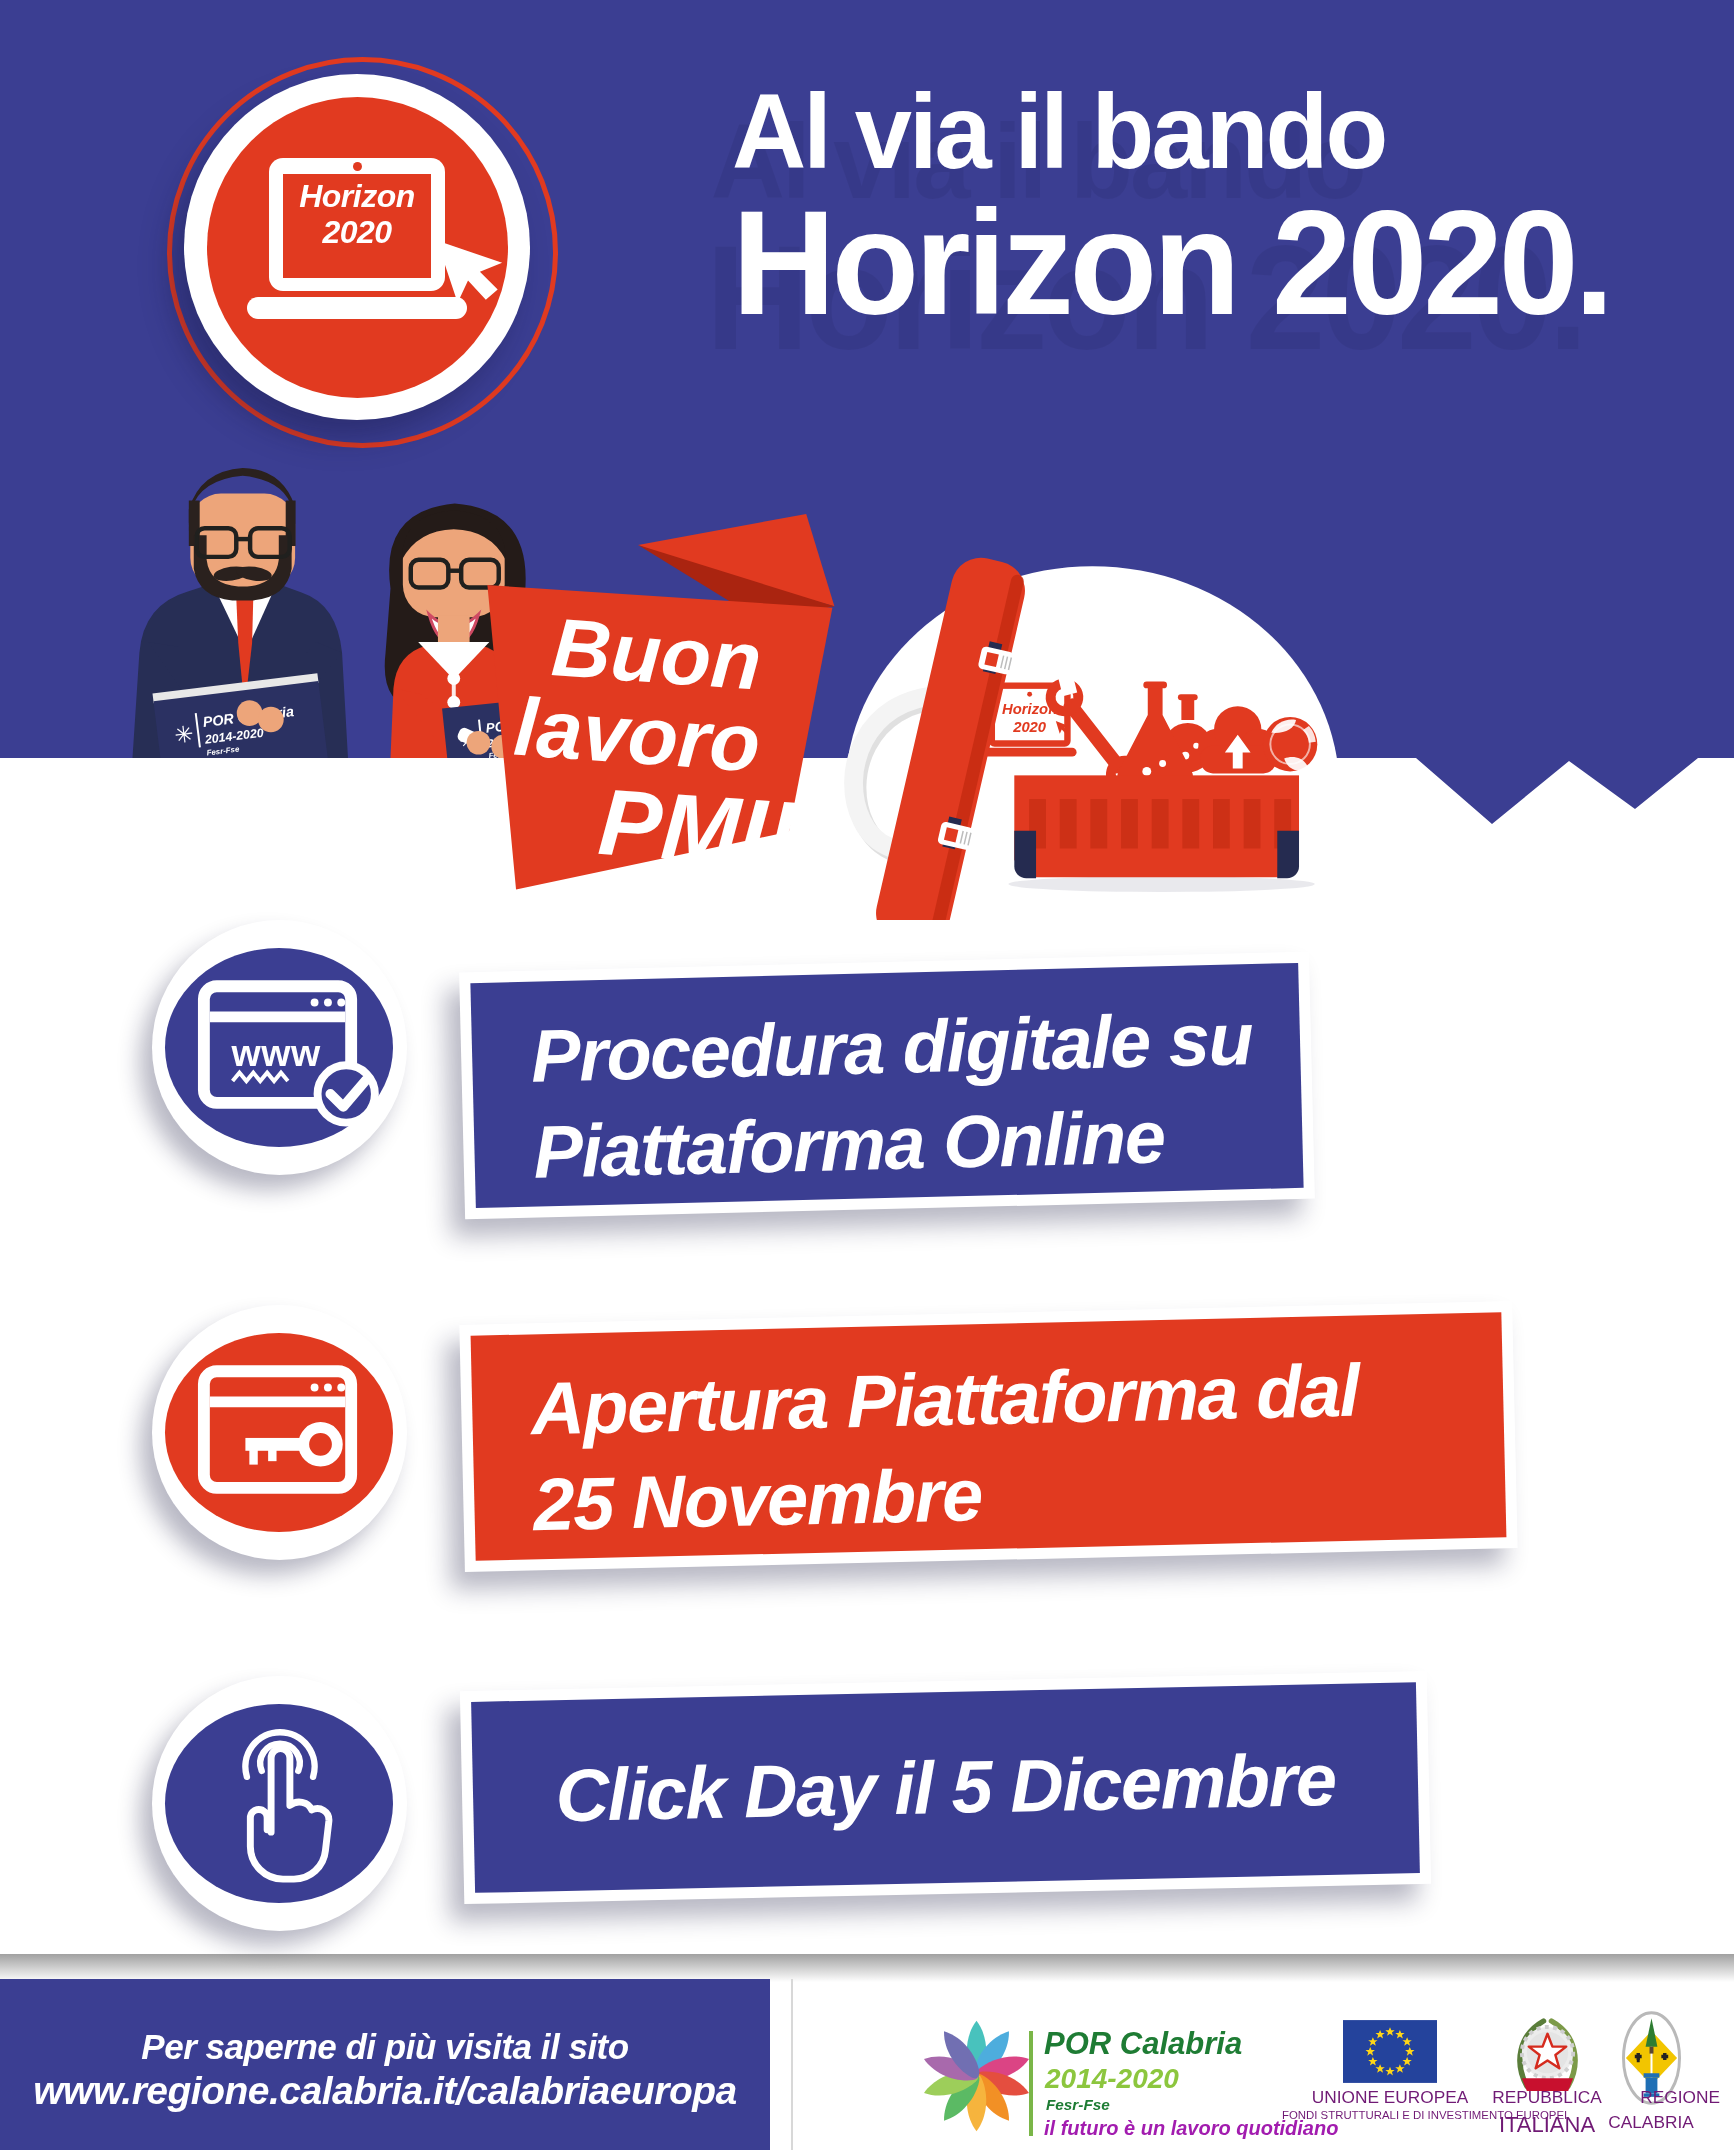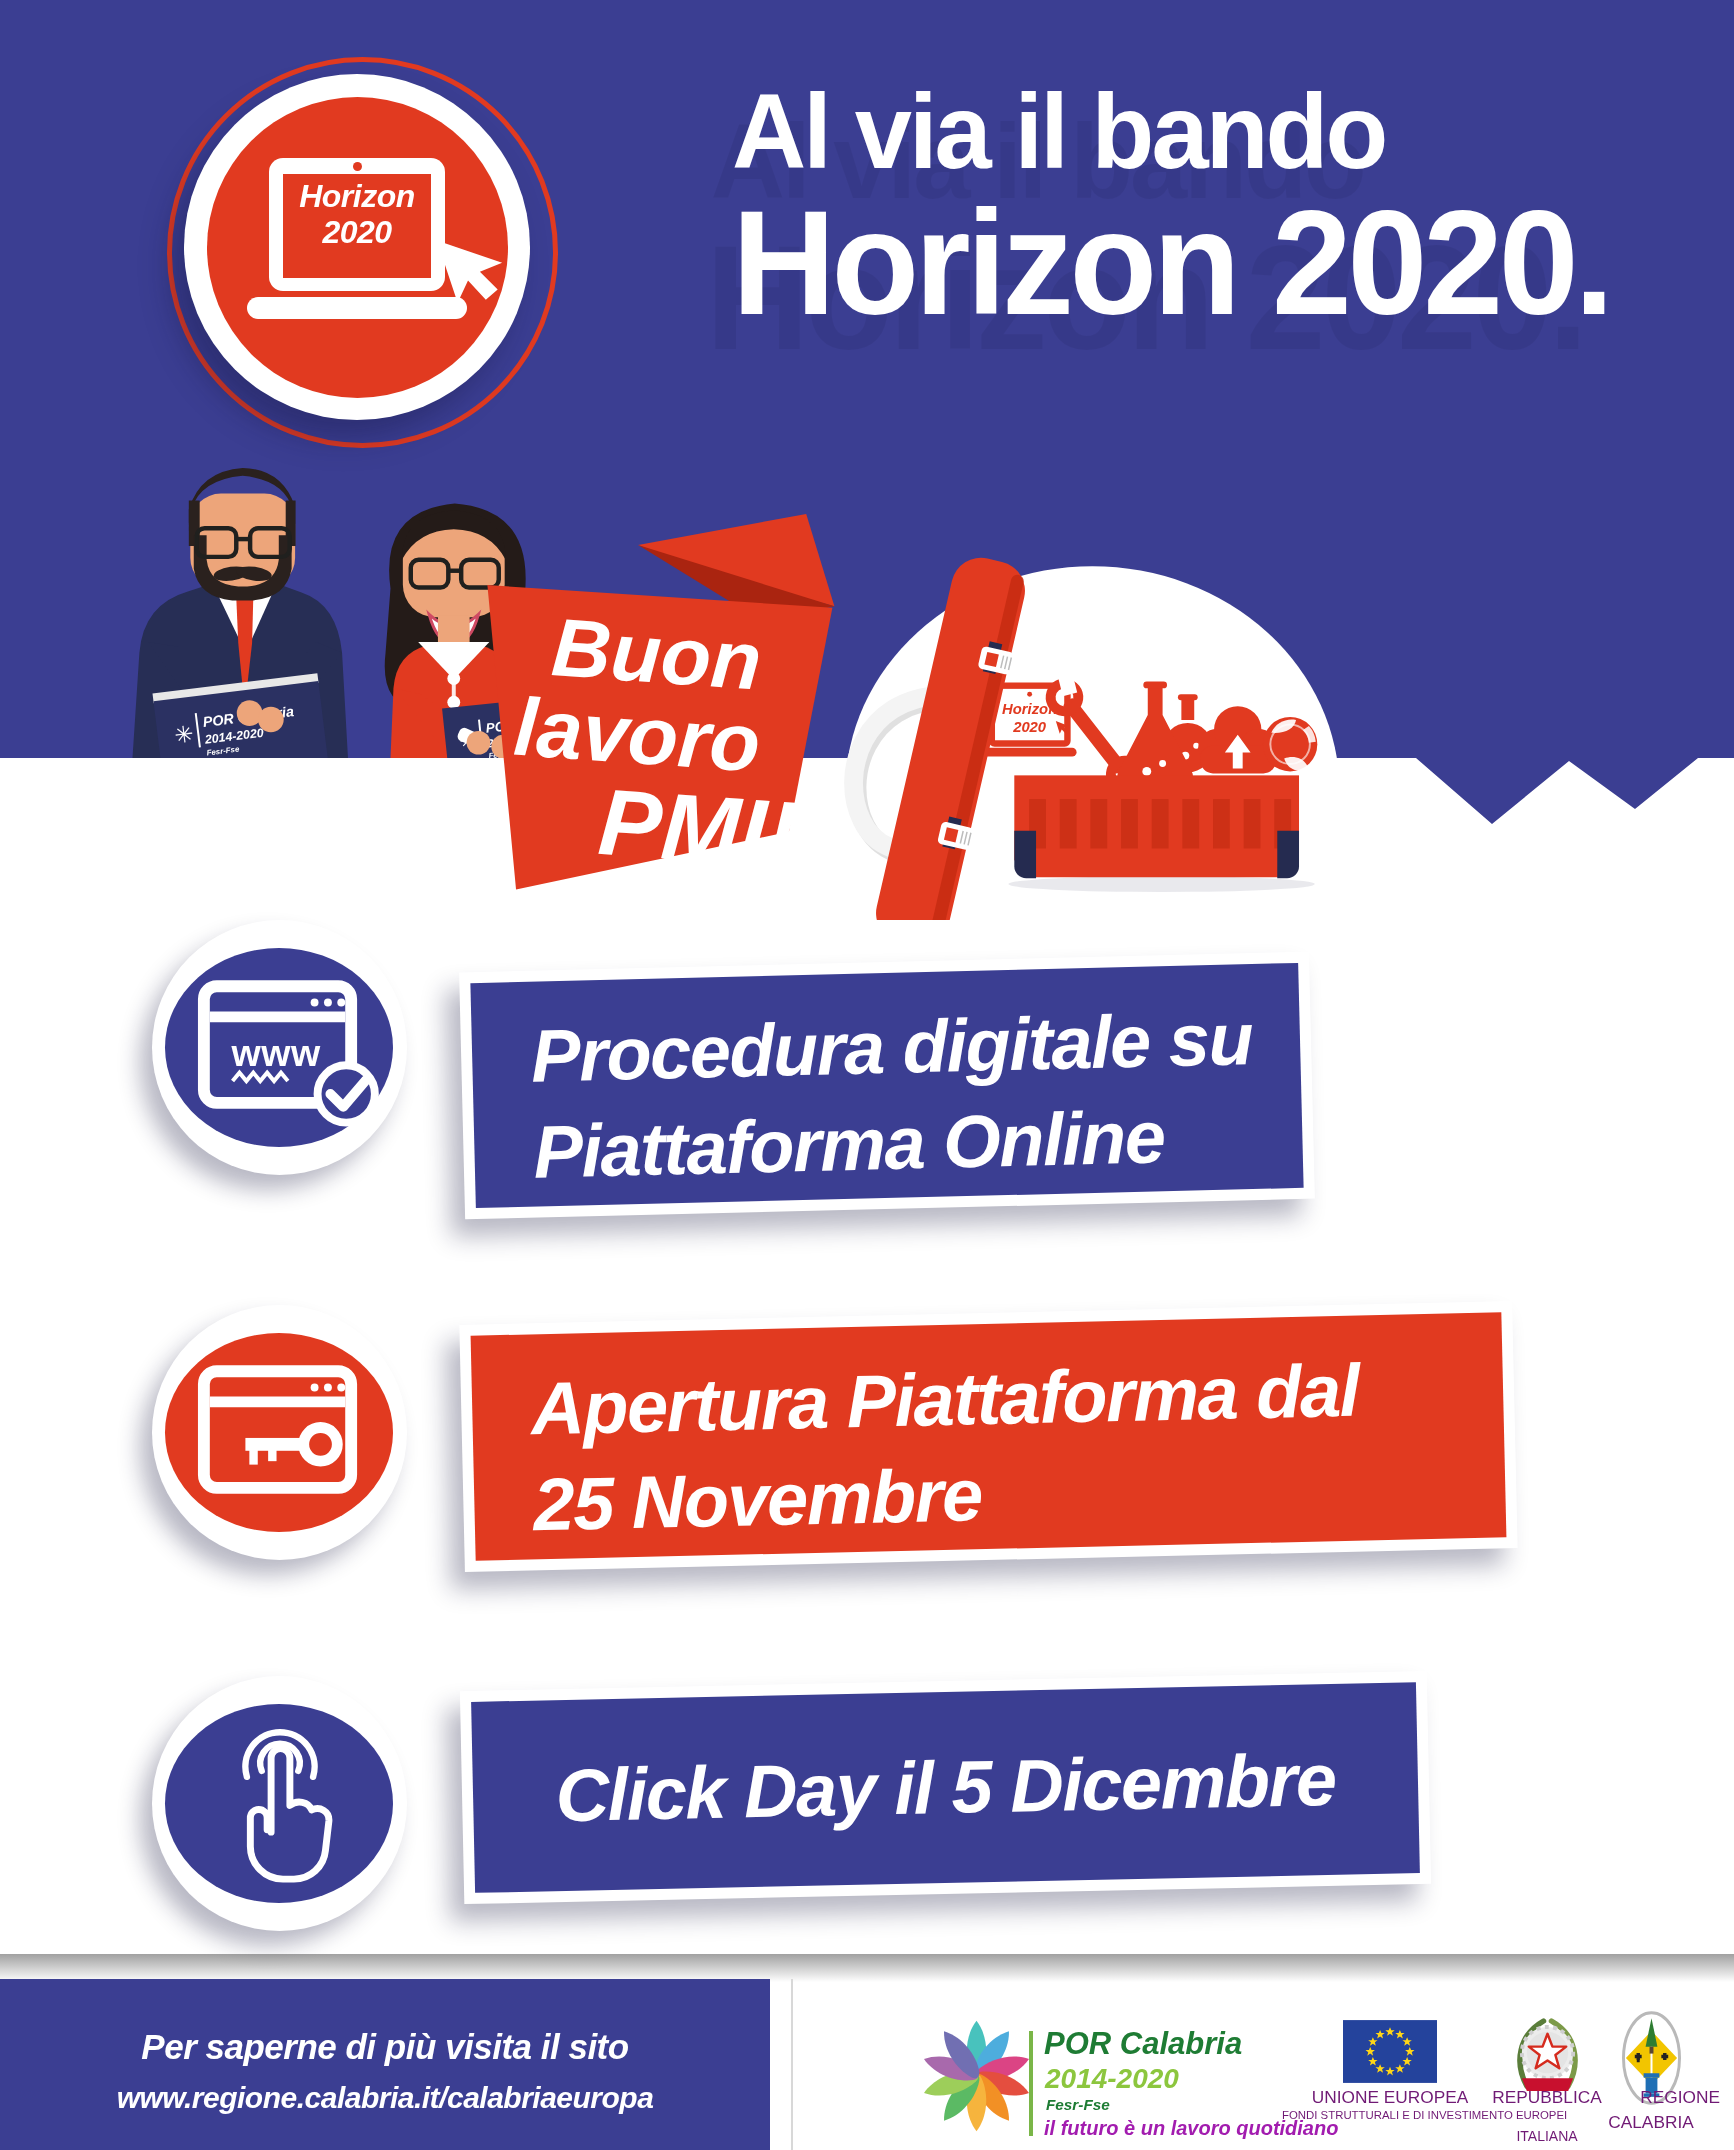--- a/index.html
+++ b/index.html
@@ -49,33 +49,33 @@
   #sticker-3{left:462px;top:1681px;width:967px;height:213px;transform:rotate(-1.2deg);}
   #sticker-3 .sticker-inner{background:#3b3e92;padding:0;display:flex;align-items:center;justify-content:center;}
   .st-line{line-height:96px;white-space:nowrap;}
 
   
   #footer-shadow{left:0;top:1954px;width:1734px;height:28px;
     background:linear-gradient(to bottom, rgba(110,110,110,.65), rgba(255,255,255,0));}
   #footer-blue{left:0;top:1979px;width:770px;height:172px;background:#3b3e92;color:#fff;
     font-style:italic;font-weight:bold;text-align:center;}
   #footer-blue .l1{margin-top:48px;font-size:35px;letter-spacing:-0.5px;}
-  #footer-blue .l2{margin-top:14px;font-size:30px;letter-spacing:-0.5px;}
+  #footer-blue .l2{margin-top:2px;font-size:39px;letter-spacing:-0.5px;}
   #footer-divider{left:791px;top:1979px;width:1.5px;height:172px;background:#d8d8d8;}
   .por-text{font-style:italic;font-weight:bold;white-space:nowrap;}
   #por-title{left:1044px;top:2026px;font-size:31px;color:#1e7c34;}
   #por-years{left:1045px;top:2063px;font-size:28px;color:#8cc63e;}
   #por-funds{left:1046px;top:2096px;font-size:15.3px;color:#1e7c34;}
   #por-tagline{left:1044px;top:2117px;font-size:20px;color:#a21caf;}
   #green-rule{left:1029px;top:2031px;width:3.5px;height:105px;background:#7ab648;}
   .logo-cap{position:absolute;color:#701a75;text-align:center;white-space:nowrap;}
   #eu-cap1{left:1296px;top:2087px;width:188px;font-size:17.3px;}
   #eu-cap2{left:1282px;top:2109px;width:218px;font-size:11.4px;}
   #it-cap1{left:1478px;top:2087px;width:138px;font-size:17.3px;}
-  #it-cap2{left:1478px;top:2112px;width:138px;font-size:14px;margin-top:16px;}
+  #it-cap2{left:1478px;top:2112px;width:138px;font-size:22px;}
   #ca-cap1{left:1582px;top:2087px;width:138px;font-size:17.3px;text-align:right;}
   #ca-cap2{left:1582px;top:2112px;width:138px;font-size:17.3px;}
   svg text{font-family:"Liberation Sans", sans-serif;}
 </style>
 </head>
 <body>
 
 <div id="page">
 
   <div id="header-bg" class="abs"></div>

